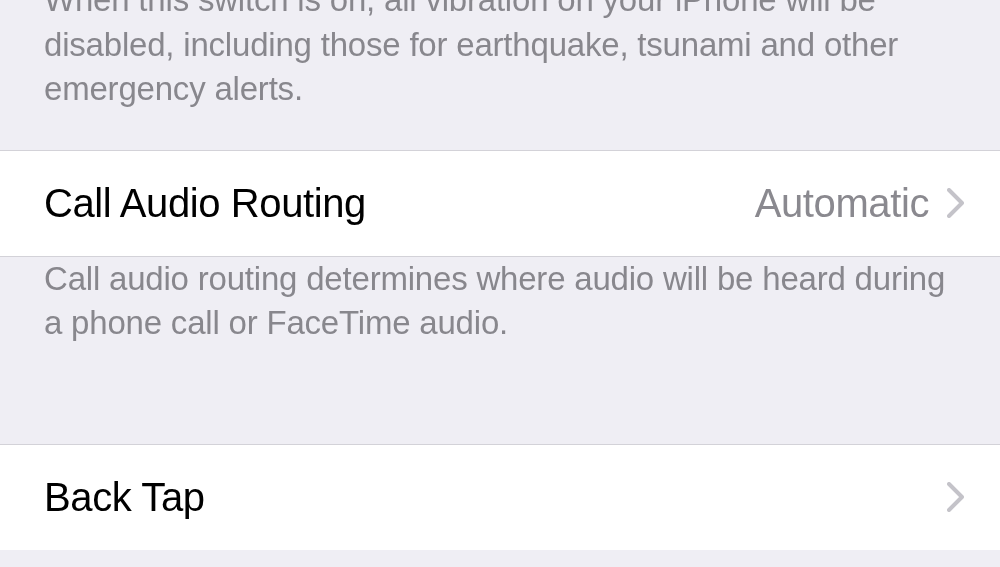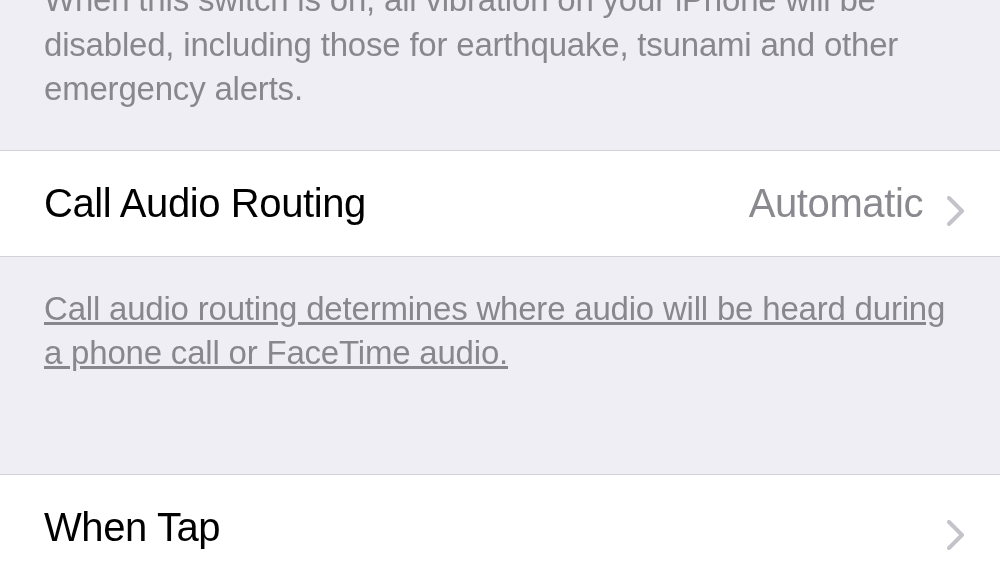--- a/index.html
+++ b/index.html
@@ -20,42 +20,40 @@
       font-size: 33px;
       line-height: 1.35;
       color: #88878d;
       letter-spacing: -0.2px;
     }
     .description-top {
       padding-top: 0;
       margin-top: -22px;
     }
     .description-mid {
-      padding-top: 30px;
-      text-decoration: underline;
     }
     .row {
       background: #ffffff;
       display: flex;
-      align-items: flex-end;
+      align-items: center;
       padding: 30px 36px 30px 44px;
       border-top: 1px solid #d3d2d8;
       border-bottom: 1px solid #d3d2d8;
     }
     .row-label {
       font-size: 40px;
       color: #000000;
       letter-spacing: -0.4px;
       flex: 1;
     }
     .row-value {
       font-size: 40px;
       color: #8a898f;
       letter-spacing: -0.4px;
-      margin-right: 24px;
+      margin-right: 18px;
     }
     .chevron {
       width: 17px;
       height: 30px;
       flex-shrink: 0;
     }
     .chevron svg {
       display: block;
     }
     .spacer {
@@ -82,19 +80,19 @@
   </span>
 </div>
 
 <div class="description description-mid">
   <span>Call audio routing determines where audio will be heard during a phone call or FaceTime audio.</span>
 </div>
 
 <div class="spacer"></div>
 
 <div class="row last-row">
-  <span class="row-label">When Tap</span>
+  <span class="row-label">Back Tap</span>
   <span class="chevron">
     <svg width="17" height="30" viewBox="0 0 17 30">
       <polyline points="2,2 15,15 2,28" fill="none" stroke="#c4c3c9" stroke-width="4" stroke-linecap="round" stroke-linejoin="round"></polyline>
     </svg>
   </span>
 </div>
 
 </body></html>

